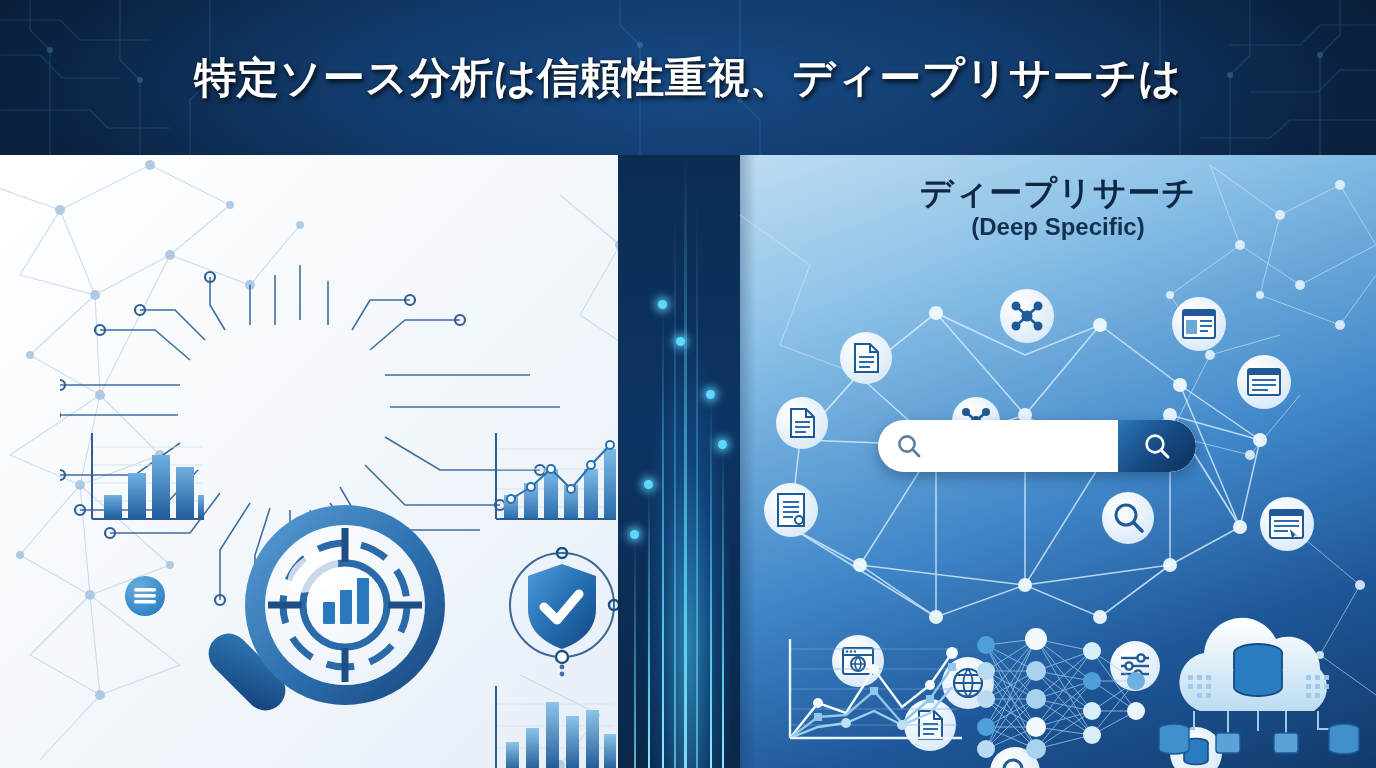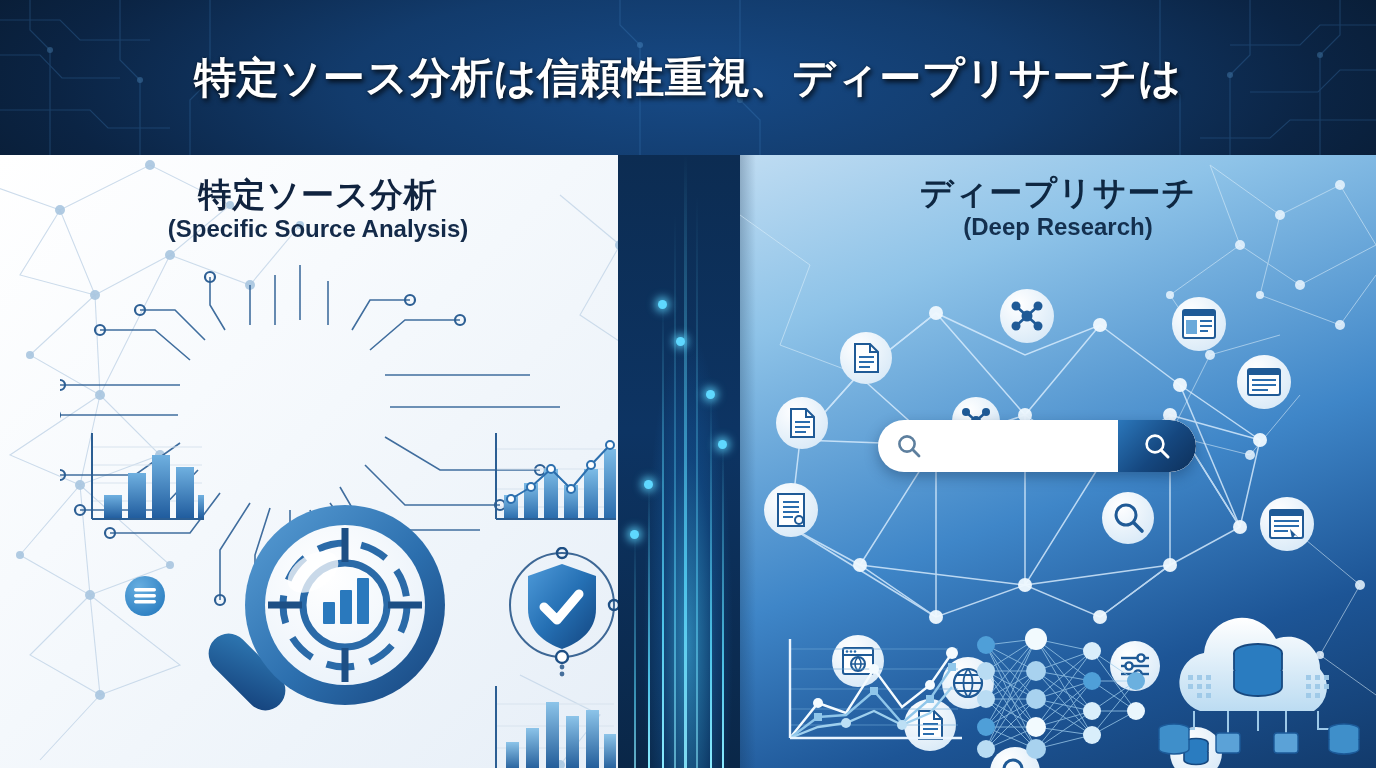--- a/index.html
+++ b/index.html
@@ -115,24 +115,20 @@
           <circle cx="100" cy="540" r="5"></circle>
           <circle cx="30" cy="200" r="4"></circle>
         <circle cx="20" cy="400" r="4"></circle>
           <circle cx="620" cy="90" r="5"></circle>
           <circle cx="560" cy="610" r="5"></circle>
         <circle cx="300" cy="70" r="4"></circle>
           <circle cx="230" cy="50" r="4"></circle>
       </g>
     </svg>
 
-    <div class="panel-title" style="top:22px;">
-      <div class="pt-jp">特定ソース分析</div>
-      <div class="pt-en">(Specific Source Analysis)</div>
-    </div>
 
     <svg class="abs" style="left:60px;top:110px;" width="520" height="400">
       <g stroke="#2d5f94" stroke-width="1.6" fill="none" opacity=".9">
         <path d="M190 60 V20"></path>
           <path d="M215 60 V10"></path>
           <path d="M240 55 V0"></path>
         <path d="M165 65 L150 40 V12"></path>
           <path d="M145 75 L115 45 H80"></path>
         <path d="M130 95 L95 65 H40"></path>
           <path d="M120 120 L70 120 H0"></path>
@@ -381,21 +377,21 @@
           <circle cx="470" cy="200" r="5"></circle>
           <circle cx="430" cy="280" r="4"></circle>
         <circle cx="510" cy="300" r="5"></circle>
           <circle cx="620" cy="430" r="5"></circle>
           <circle cx="580" cy="500" r="4"></circle>
       </g>
     </svg>
 
     <div class="panel-title" style="top:20px;">
       <div class="pt-jp">ディープリサーチ</div>
-      <div class="pt-en">(Deep Research)</div>
+      <div class="pt-en">(Deep Specific)</div>
     </div>
 
     <svg class="abs" style="left:0;top:110px;" width="636" height="400">
       <g stroke="#dcefff" stroke-width="1.5" fill="none" opacity=".8">
         <path d="M118 110 L60 175 L50 262 L120 300 L196 352 L285 320 L360 352 L430 300 L500 262 L520 175 L440 120 L360 60 L285 90 L196 48 L118 110"></path>
         <path d="M118 110 L196 180 L285 150 L360 200 L430 150 L500 262"></path>
         <path d="M60 175 L196 180 L120 300"></path>
         <path d="M196 48 L285 150 L360 60"></path>
         <path d="M285 150 L285 320"></path>
         <path d="M196 180 L196 352"></path>

